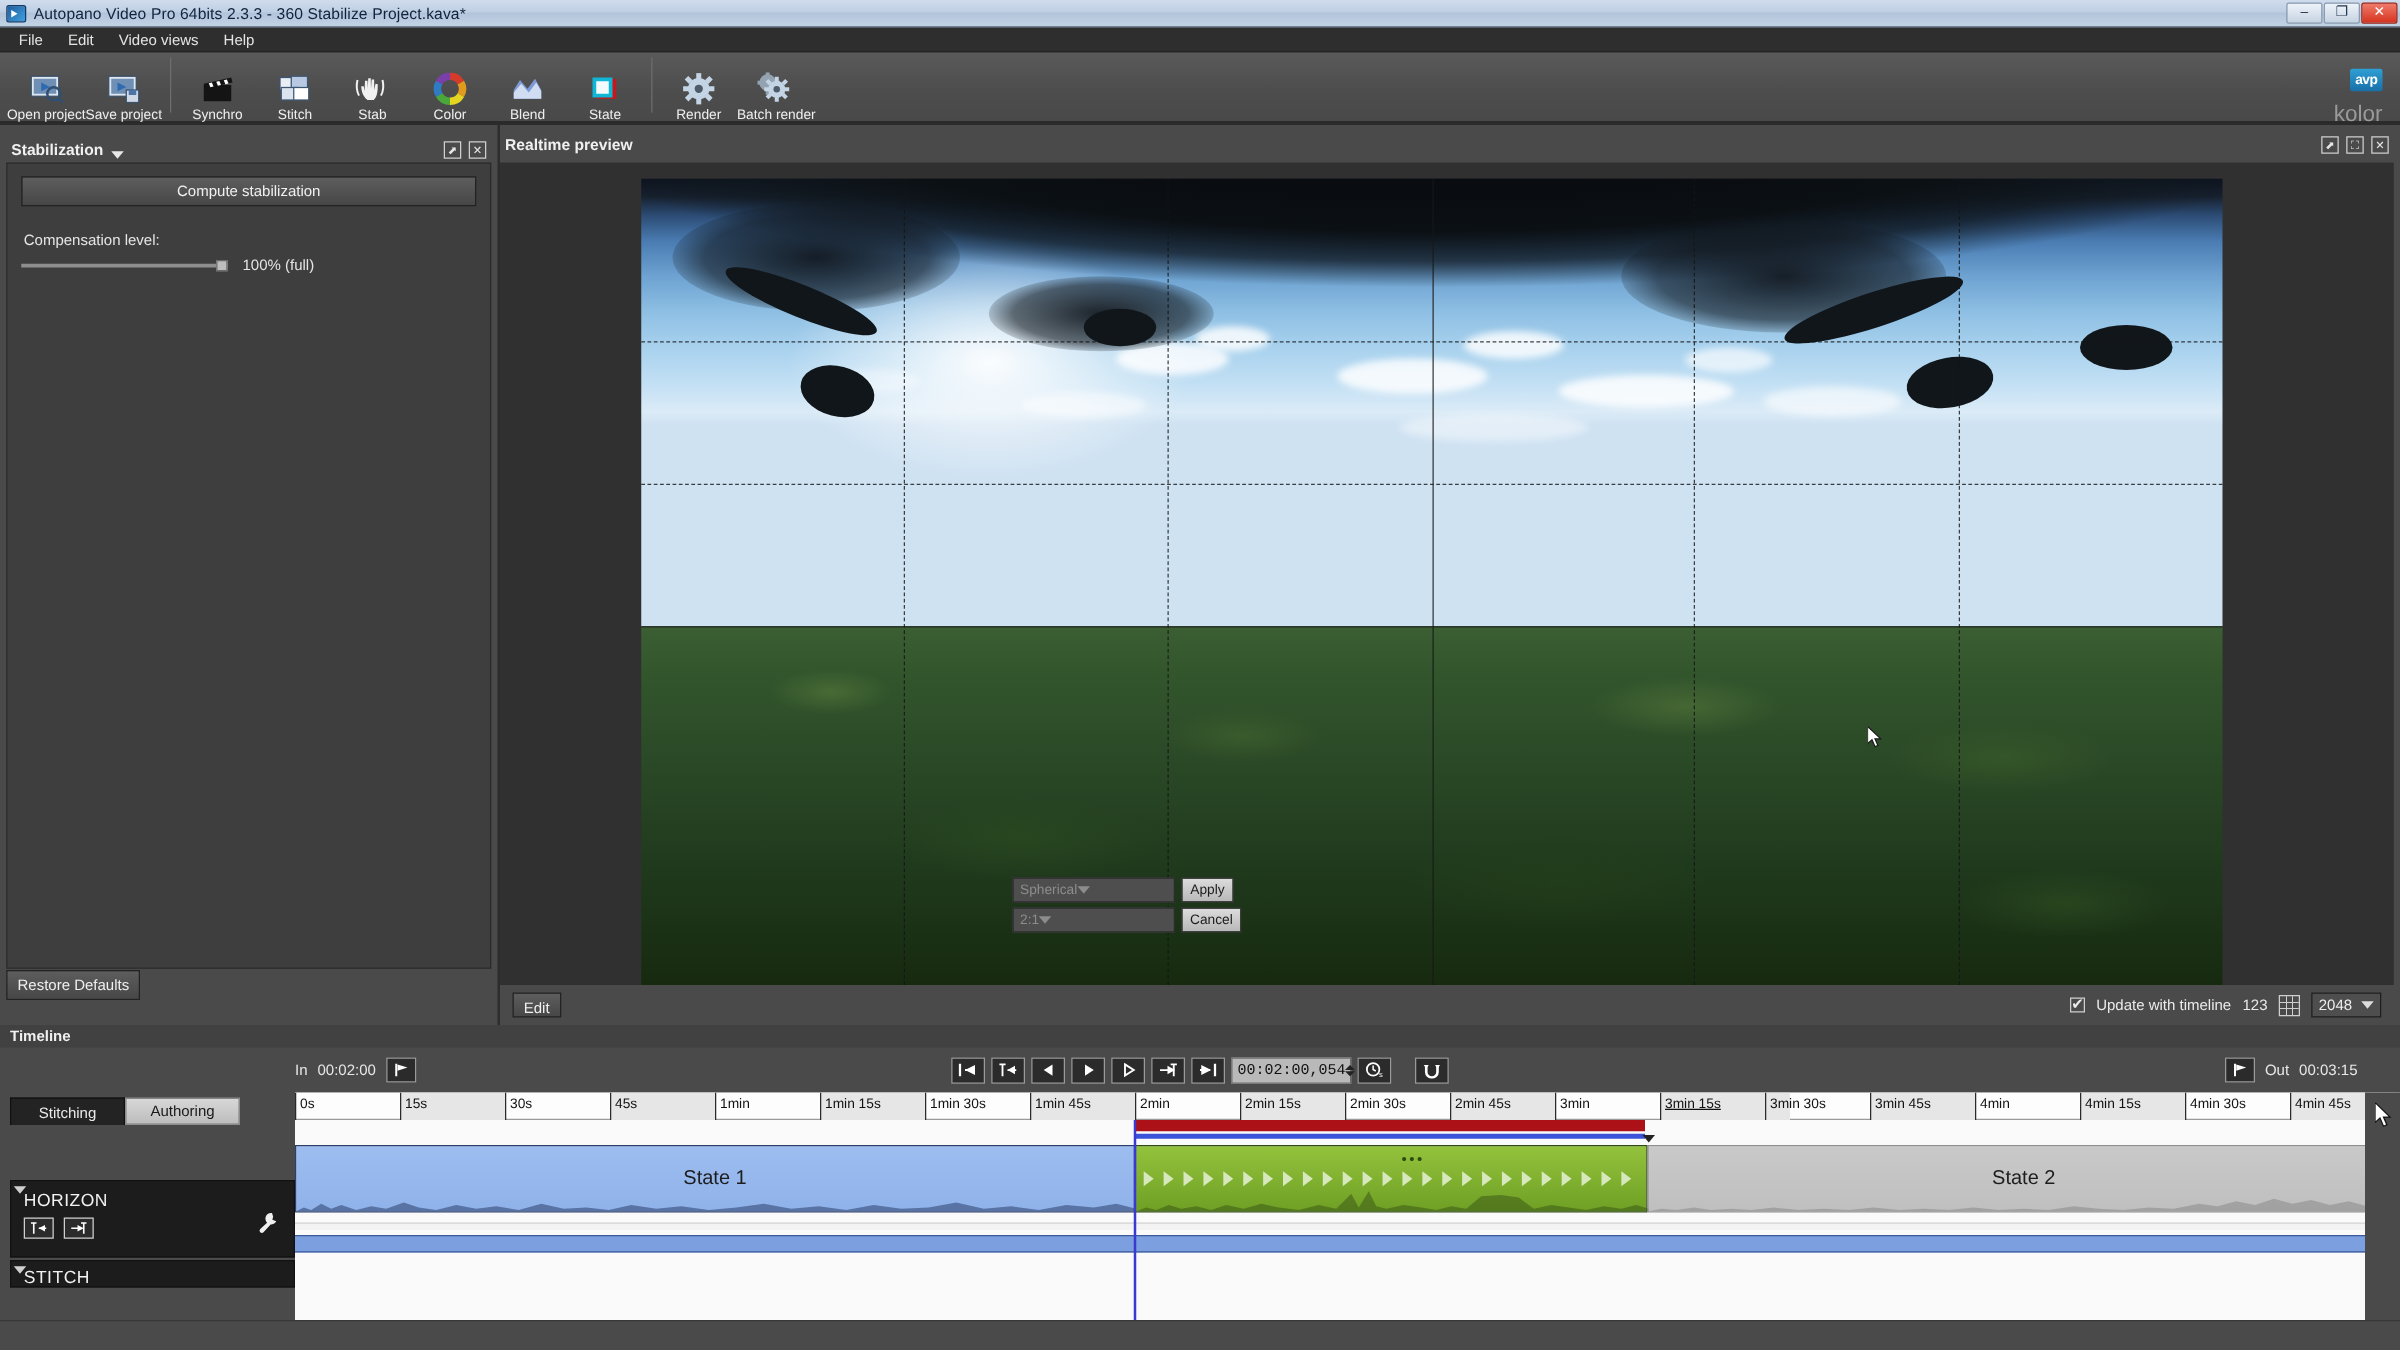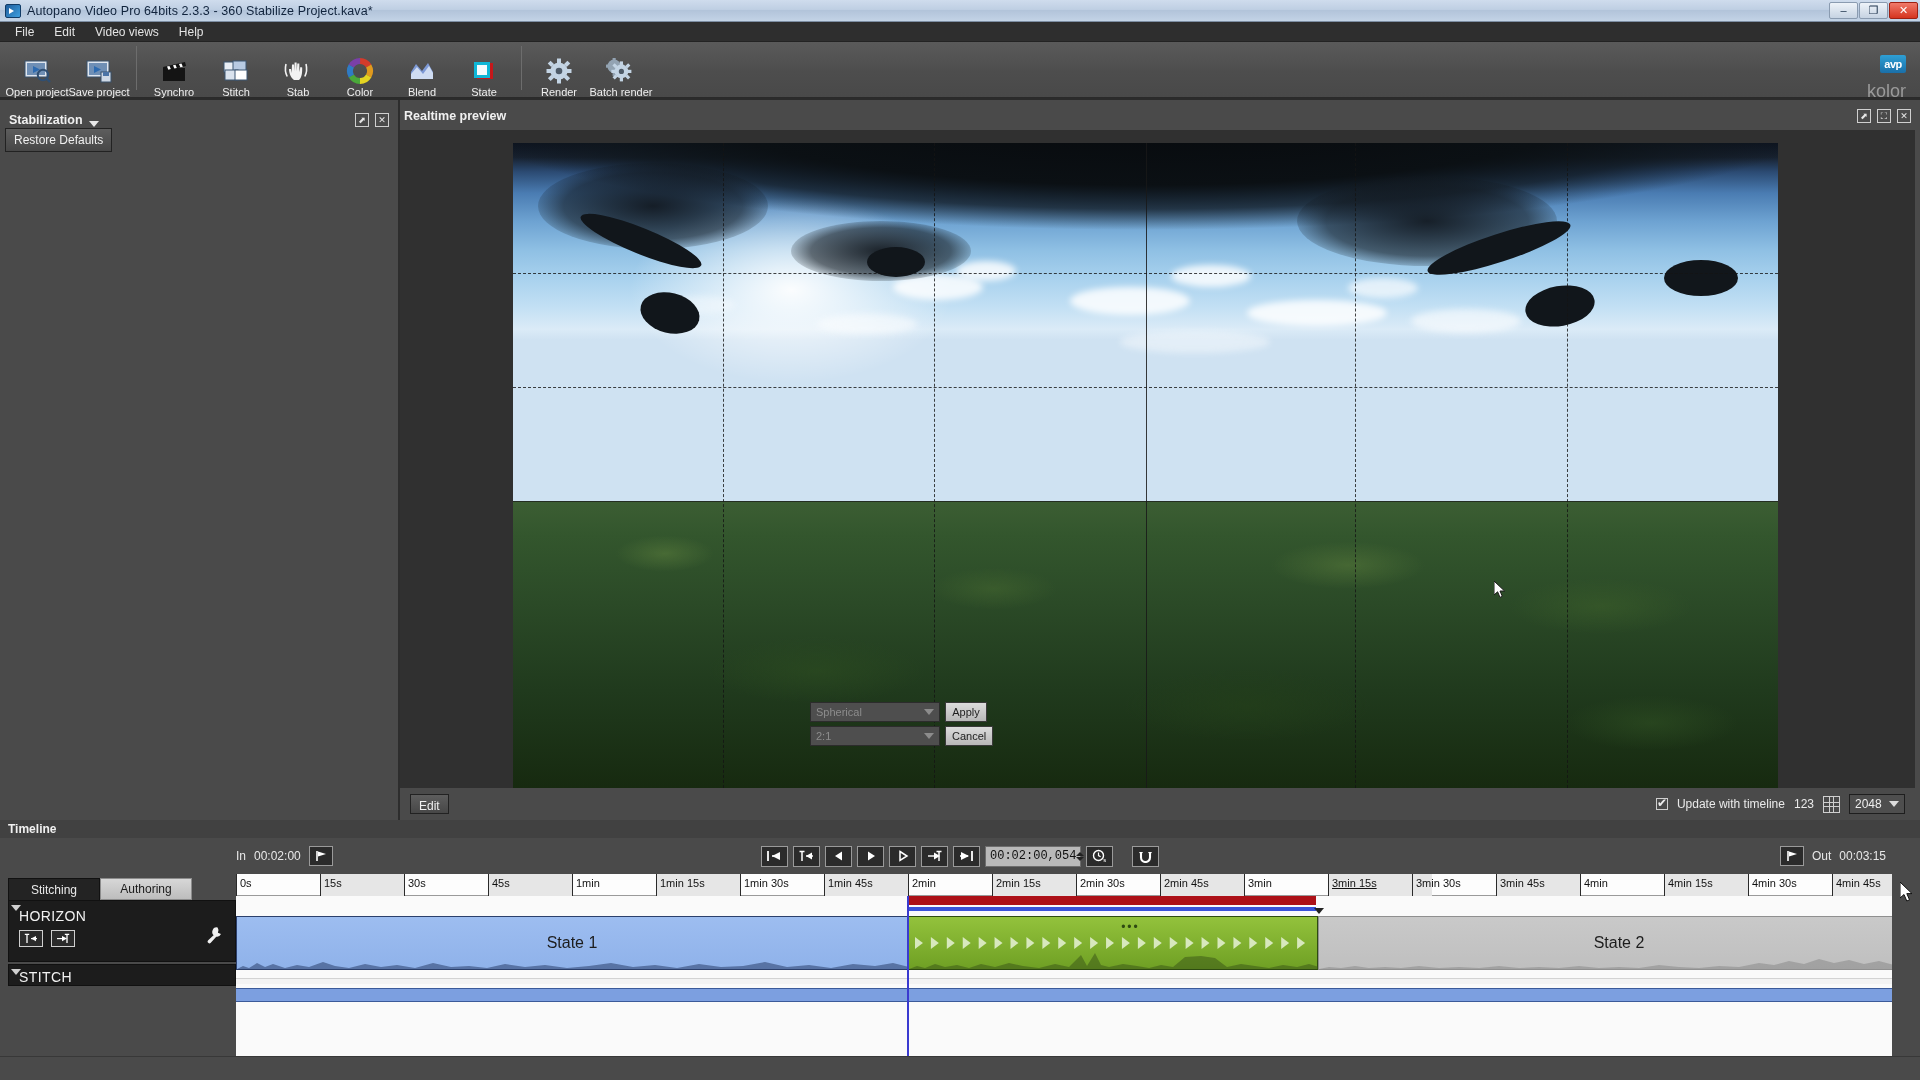--- a/index.html
+++ b/index.html
@@ -165,21 +165,20 @@
   .center-v { position:absolute; top:0; bottom:0; width:0; border-left:1px solid rgba(25,25,25,.85); }
   .center-h { position:absolute; left:0; right:0; height:0; border-top:1px solid rgba(25,25,25,.7); }
 
   .cursor-arrow { position:absolute; left:1094px; top:451px; width:12px; height:18px; }
 
   .proj-ctrls { position:absolute; left:410px; bottom:42px; display:flex; flex-direction:column; gap:4px; }
   .proj-row { display:flex; gap:5px; }
   .combo {
     width:130px; height:20px; background:#4e4e4e; border:1px solid #2c2c2c;
     display:flex; align-items:center; padding:0 5px; font-size:11px; color:#8c8c8c;
-    justify-content:space-between;
   }
   .combo .arw { width:0;height:0;border-left:5px solid transparent;border-right:5px solid transparent;border-top:6px solid #8c8c8c; }
   .minibtn {
     min-width:42px; height:20px; background:linear-gradient(to bottom,#dcdcdc,#b8b8b8);
     border:1px solid #3a3a3a; color:#1d1d1d; font-size:11px;
     display:flex;align-items:center;justify-content:center; padding:0 6px;
   }
   .prev-foot { height:32px; display:flex; align-items:center; padding:0 10px 0 10px; }
   .edit-btn { min-width:34px; height:20px; }
   .foot-spacer { flex:1; }
@@ -216,21 +215,21 @@
   .spin i { display:block; width:0;height:0;border-left:4px solid transparent;border-right:4px solid transparent; }
   .spin .up { border-bottom:4px solid #222; }
   .spin .dn { border-top:4px solid #222; }
 
   .tl-body { position:absolute; left:0; right:0; top:54px; bottom:0; display:flex; }
   .tl-left { width:236px; background:#4a4a4a; padding-left:8px; }
   .tabs { display:flex; height:26px; padding-top:4px; }
   .tab { width:92px; display:flex;align-items:center;justify-content:center; font-size:12px; }
   .tab.active { background:#232323; color:#e9e9e9; border:1px solid #111; border-bottom:none; }
   .tab.inactive { background:linear-gradient(to bottom,#d7d7d7,#bdbdbd); color:#1a1a1a; border:1px solid #8c8c8c; }
-  .track-head { background:#1c1c1c; border:1px solid #111; }
+  .track-head { background:#1c1c1c; border:1px solid #111;margin-top:44px; }
   .track-head.h1 { height:62px; position:relative; padding:7px 0 0 10px; }
   .track-head.h2 { height:22px; position:relative; padding:4px 0 0 10px; margin-top:2px; }
   .tri { position:absolute; left:2px; top:4px; width:0;height:0;
     border-left:5px solid transparent;border-right:5px solid transparent;border-top:6px solid #cfcfcf; }
   .track-name { font-size:14px; color:#f2f2f2; letter-spacing:.4px; }
   .track-btns { display:flex; gap:8px; margin-top:6px; }
   .tbx { width:24px;height:17px; background:#2b2b2b; border:1px solid #cfcfcf; display:flex;align-items:center;justify-content:center; }
   .wrench { position:absolute; right:12px; bottom:14px; color:#f0f0f0; font-size:15px; }
 
   .tl-right { flex:1; position:relative; background:#e5e5e5; overflow:hidden; }
@@ -432,20 +431,31 @@
 
   <div class="main">
 
     <div class="leftpanel">
       <div class="panel-head">
         <span class="panel-title">Stabilization</span>
         <span class="caret-down"></span>
         <span class="panel-head-spacer"></span>
         <span class="hbtn">⬈</span>
         <span class="hbtn">✕</span>
+      </div>
+      <div class="panel-body">
+        <div class="btn btn-wide">Compute stabilization</div>
+        <div class="lbl">Compensation level:</div>
+        <div class="sliderrow">
+          <div class="slider">
+            <div class="track"></div>
+            <div class="knob"></div>
+          </div>
+          <div class="slider-val">100% (full)</div>
+        </div>
       </div>
       <div class="restore">
         <span class="btn">Restore Defaults</span>
       </div>
     </div>
 
     <div class="rightpanel">
       <div class="prev-head">
         <span class="panel-title">Realtime preview</span>
         <span class="panel-head-spacer"></span>

